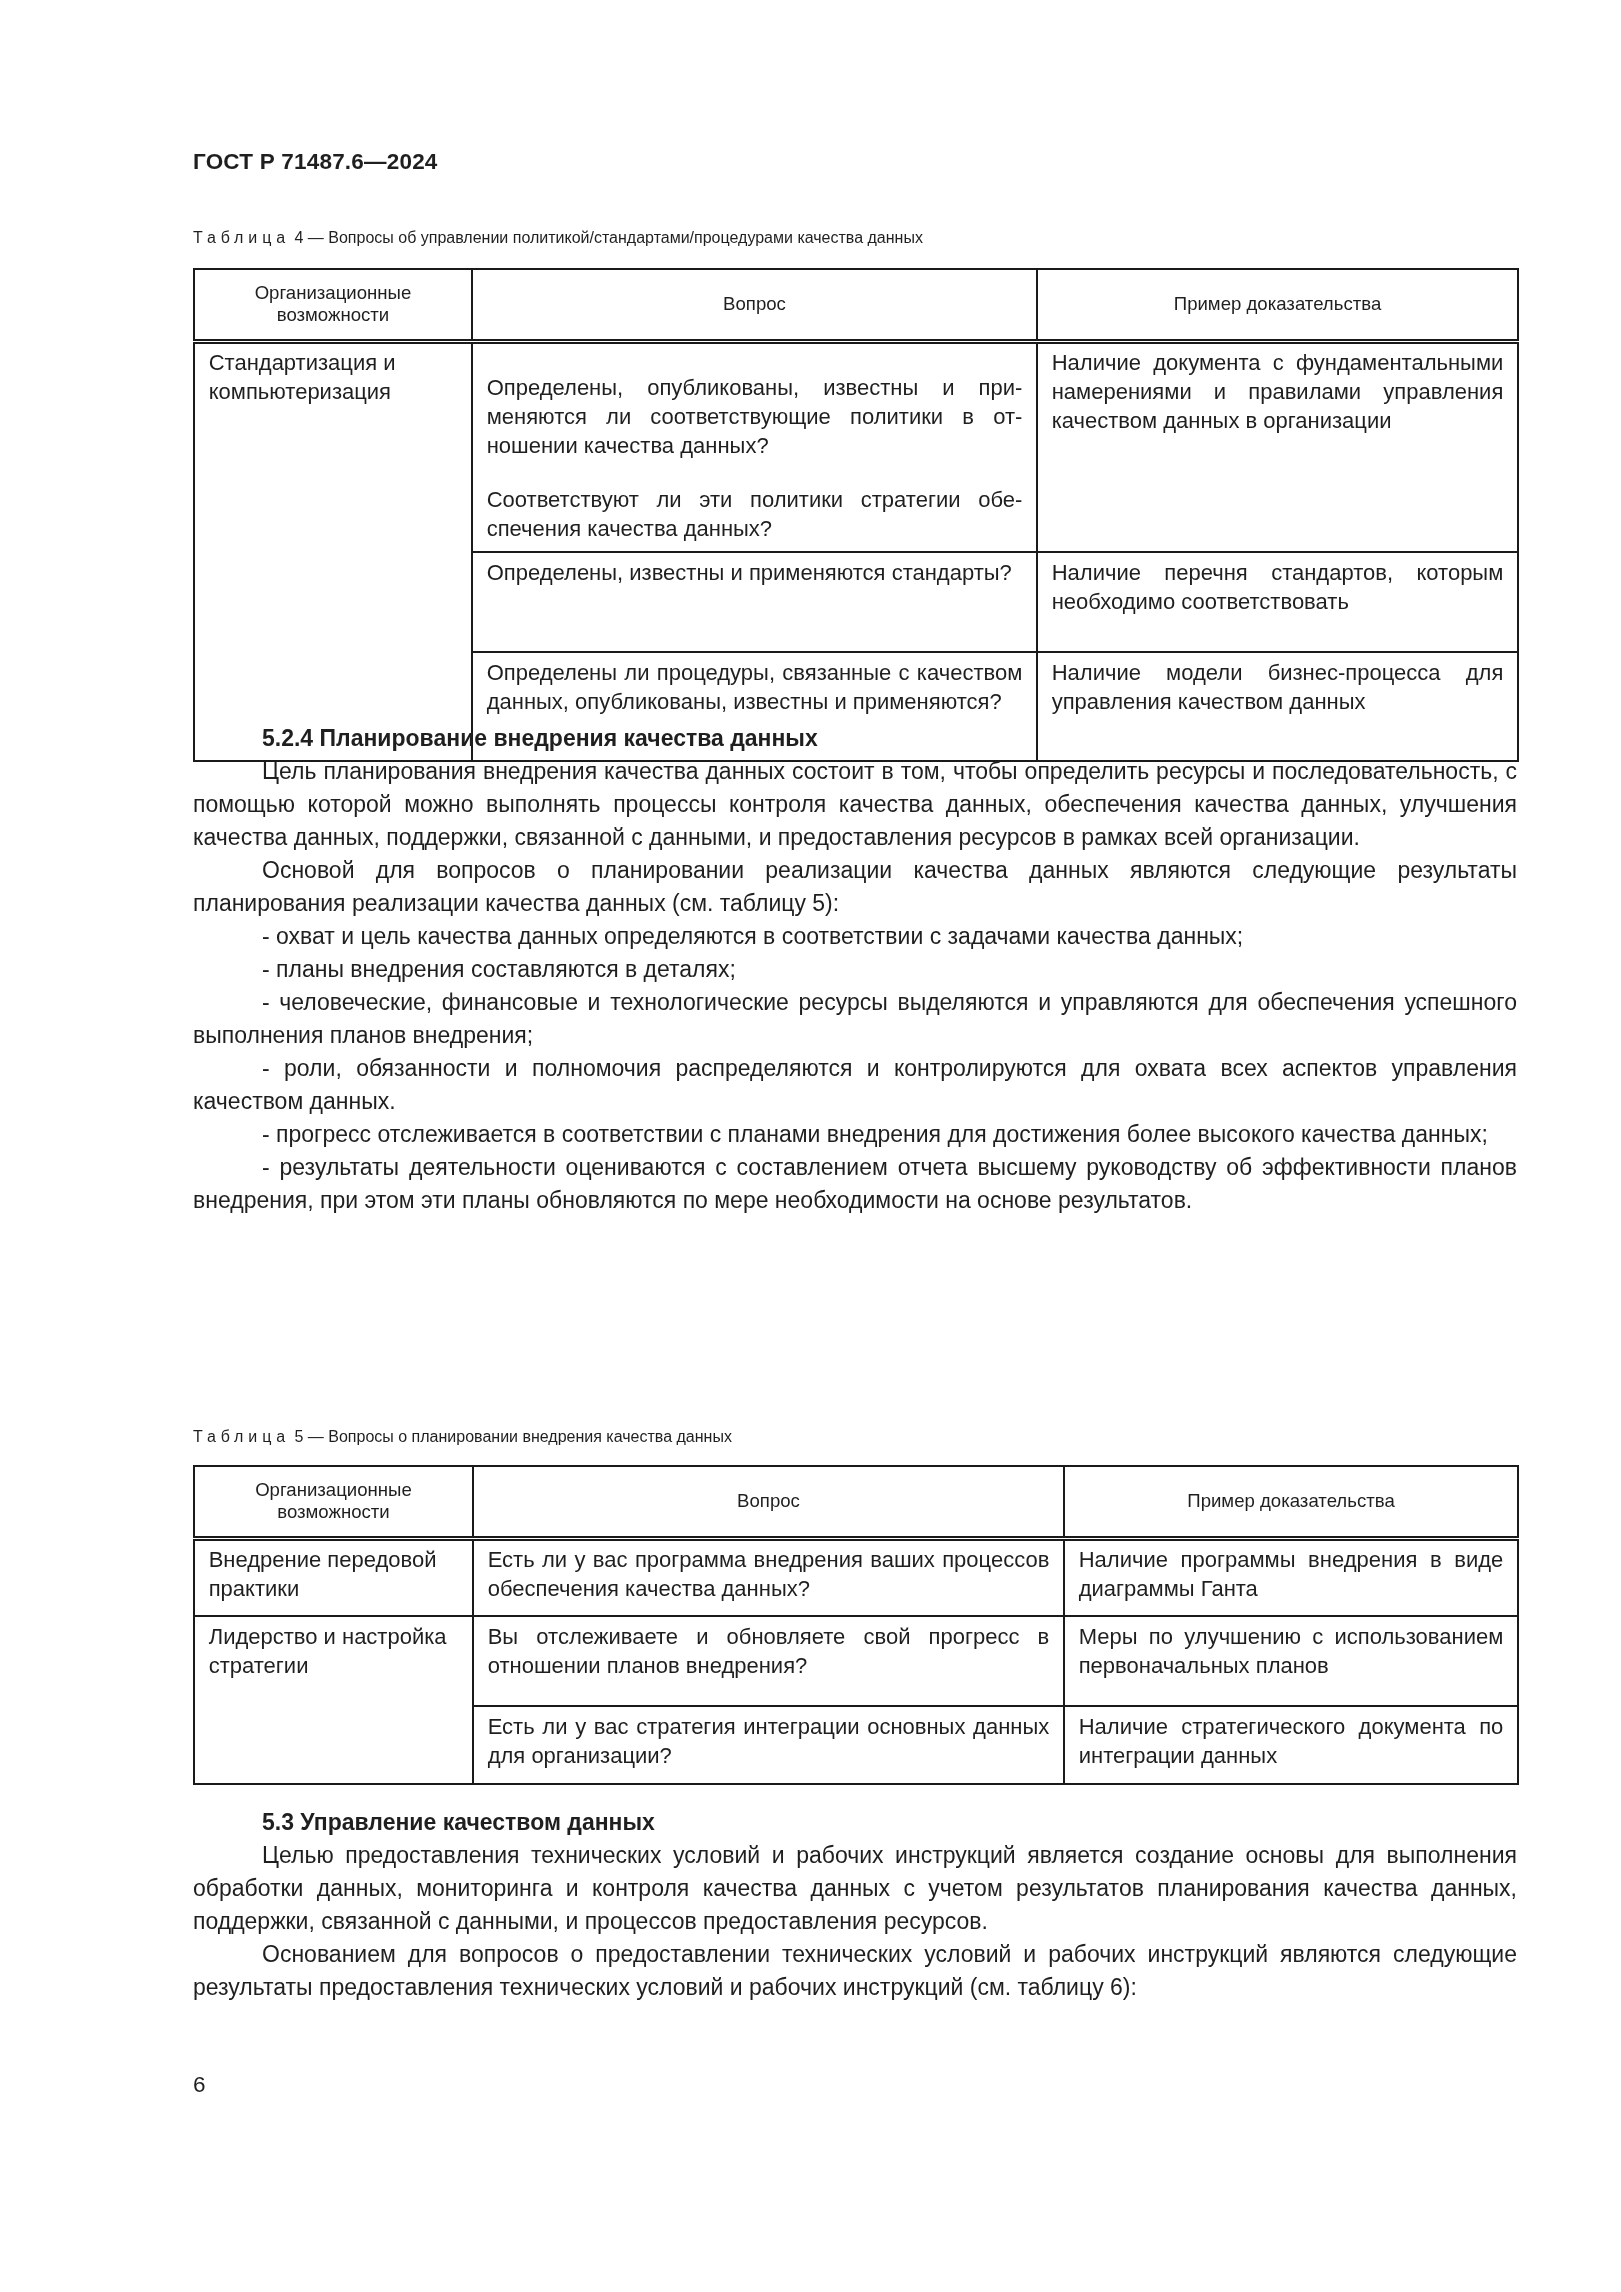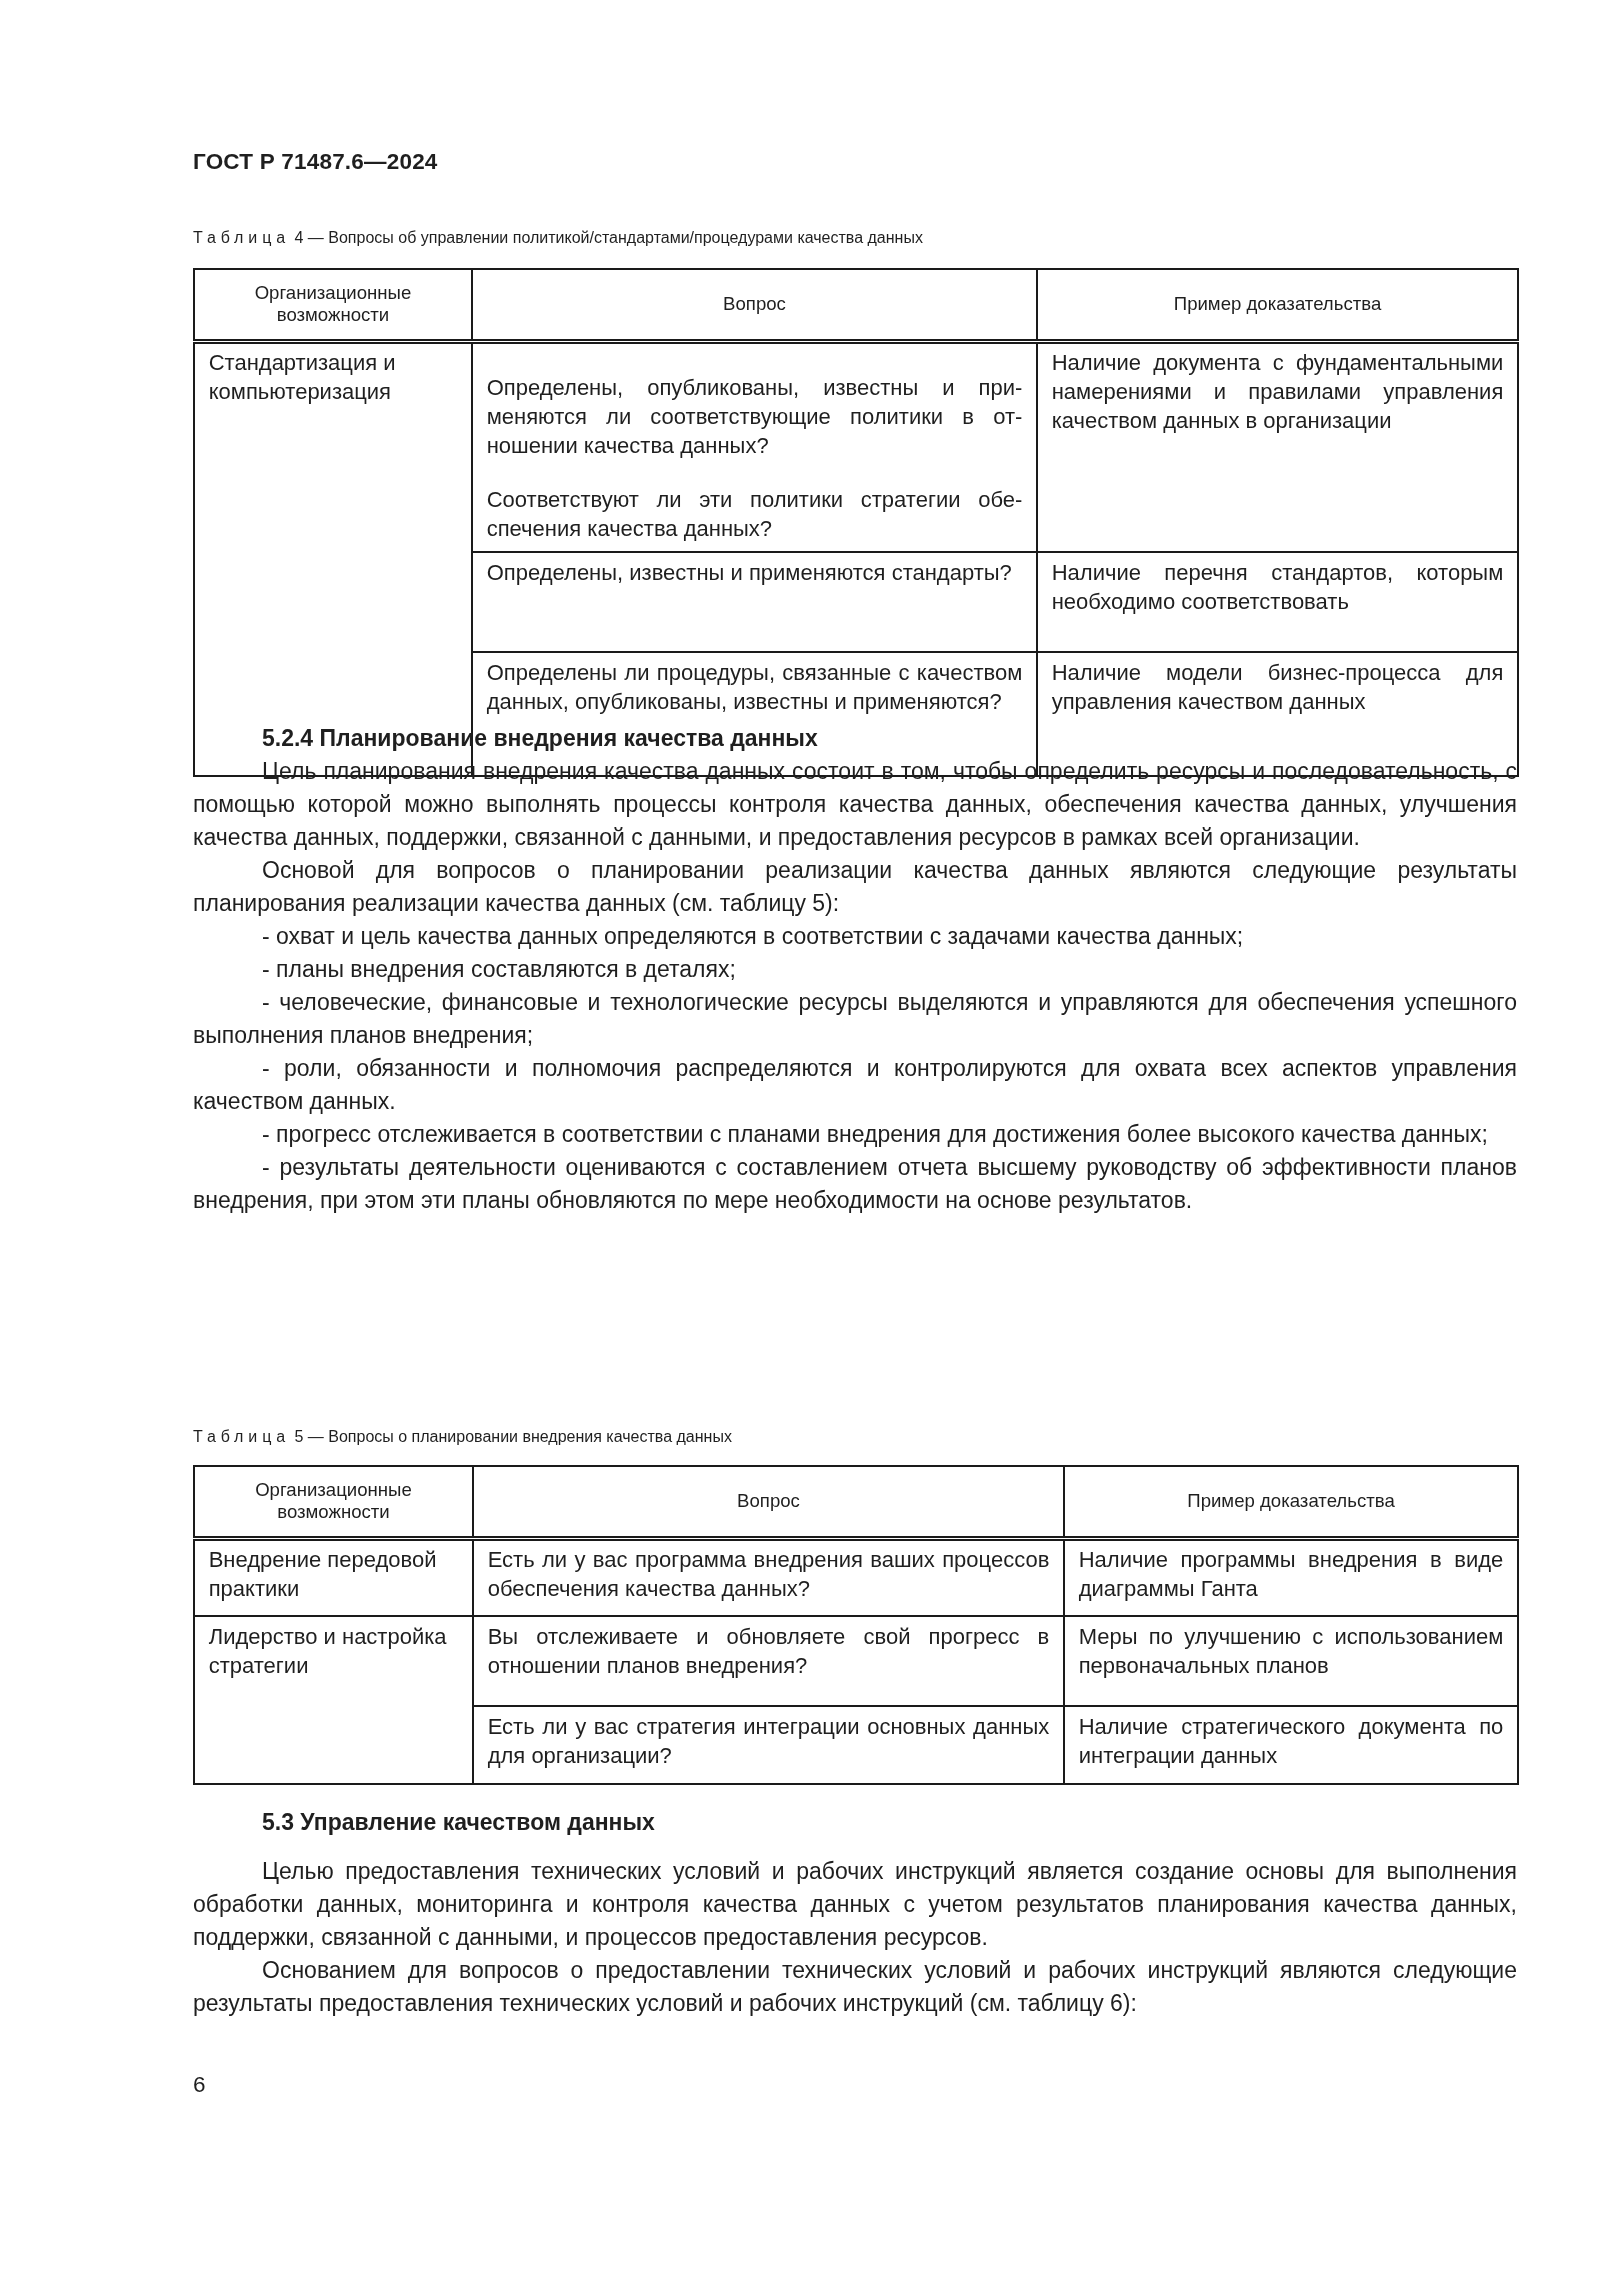--- a/index.html
+++ b/index.html
@@ -74,21 +74,21 @@
       <td>
         <span class="cell-line">Определены, опубликованы, известны и при­меняются ли соответствующие политики в от­ношении качества данных?</span>
         <span class="cell-line">Соответствуют ли эти политики стратегии обе­спечения качества данных?</span>
       </td>
       <td>Наличие документа с фундаменталь­ными намерениями и правилами управления качеством данных в ор­ганизации</td>
     </tr>
     <tr style="height:100px;">
       <td>Определены, известны и применяются стан­дарты?</td>
       <td>Наличие перечня стандартов, кото­рым необходимо соответствовать</td>
     </tr>
-    <tr style="height:124px;">
+    <tr style="height:109px;">
       <td>Определены ли процедуры, связанные с каче­ством данных, опубликованы, известны и при­меняются?</td>
       <td>Наличие модели бизнес-процесса для управления качеством данных</td>
     </tr>
   </tbody>
 </table>
 
 <div class="section" style="top:722px;">
   <div class="h">5.2.4 Планирование внедрения качества данных</div>
   <p>Цель планирования внедрения качества данных состоит в том, чтобы определить ресурсы и по­следовательность, с помощью которой можно выполнять процессы контроля качества данных, обеспе­чения качества данных, улучшения качества данных, поддержки, связанной с данными, и предоставле­ния ресурсов в рамках всей организации.</p>
   <p>Основой для вопросов о планировании реализации качества данных являются следующие ре­зультаты планирования реализации качества данных (см. таблицу 5):</p>
@@ -127,19 +127,19 @@
       <td>Меры по улучшению с использова­нием первоначальных планов</td>
     </tr>
     <tr style="height:78px;">
       <td>Есть ли у вас стратегия интеграции основных данных для организации?</td>
       <td>Наличие стратегического документа по интеграции данных</td>
     </tr>
   </tbody>
 </table>
 
 <div class="section" style="top:1806px;">
-  <div class="h" style="margin-bottom:16px;">5.3 Управление качеством данных</div>
+  <div class="h" style="margin-bottom:0;">5.3 Управление качеством данных</div>
   <p>Целью предоставления технических условий и рабочих инструкций является создание основы для выполнения обработки данных, мониторинга и контроля качества данных с учетом результатов плани­рования качества данных, поддержки, связанной с данными, и процессов предоставления ресурсов.</p>
   <p>Основанием для вопросов о предоставлении технических условий и рабочих инструкций являют­ся следующие результаты предоставления технических условий и рабочих инструкций (см. таблицу 6):</p>
 </div>
 
 <div class="page-num">6</div>
 
 
 </body></html>

